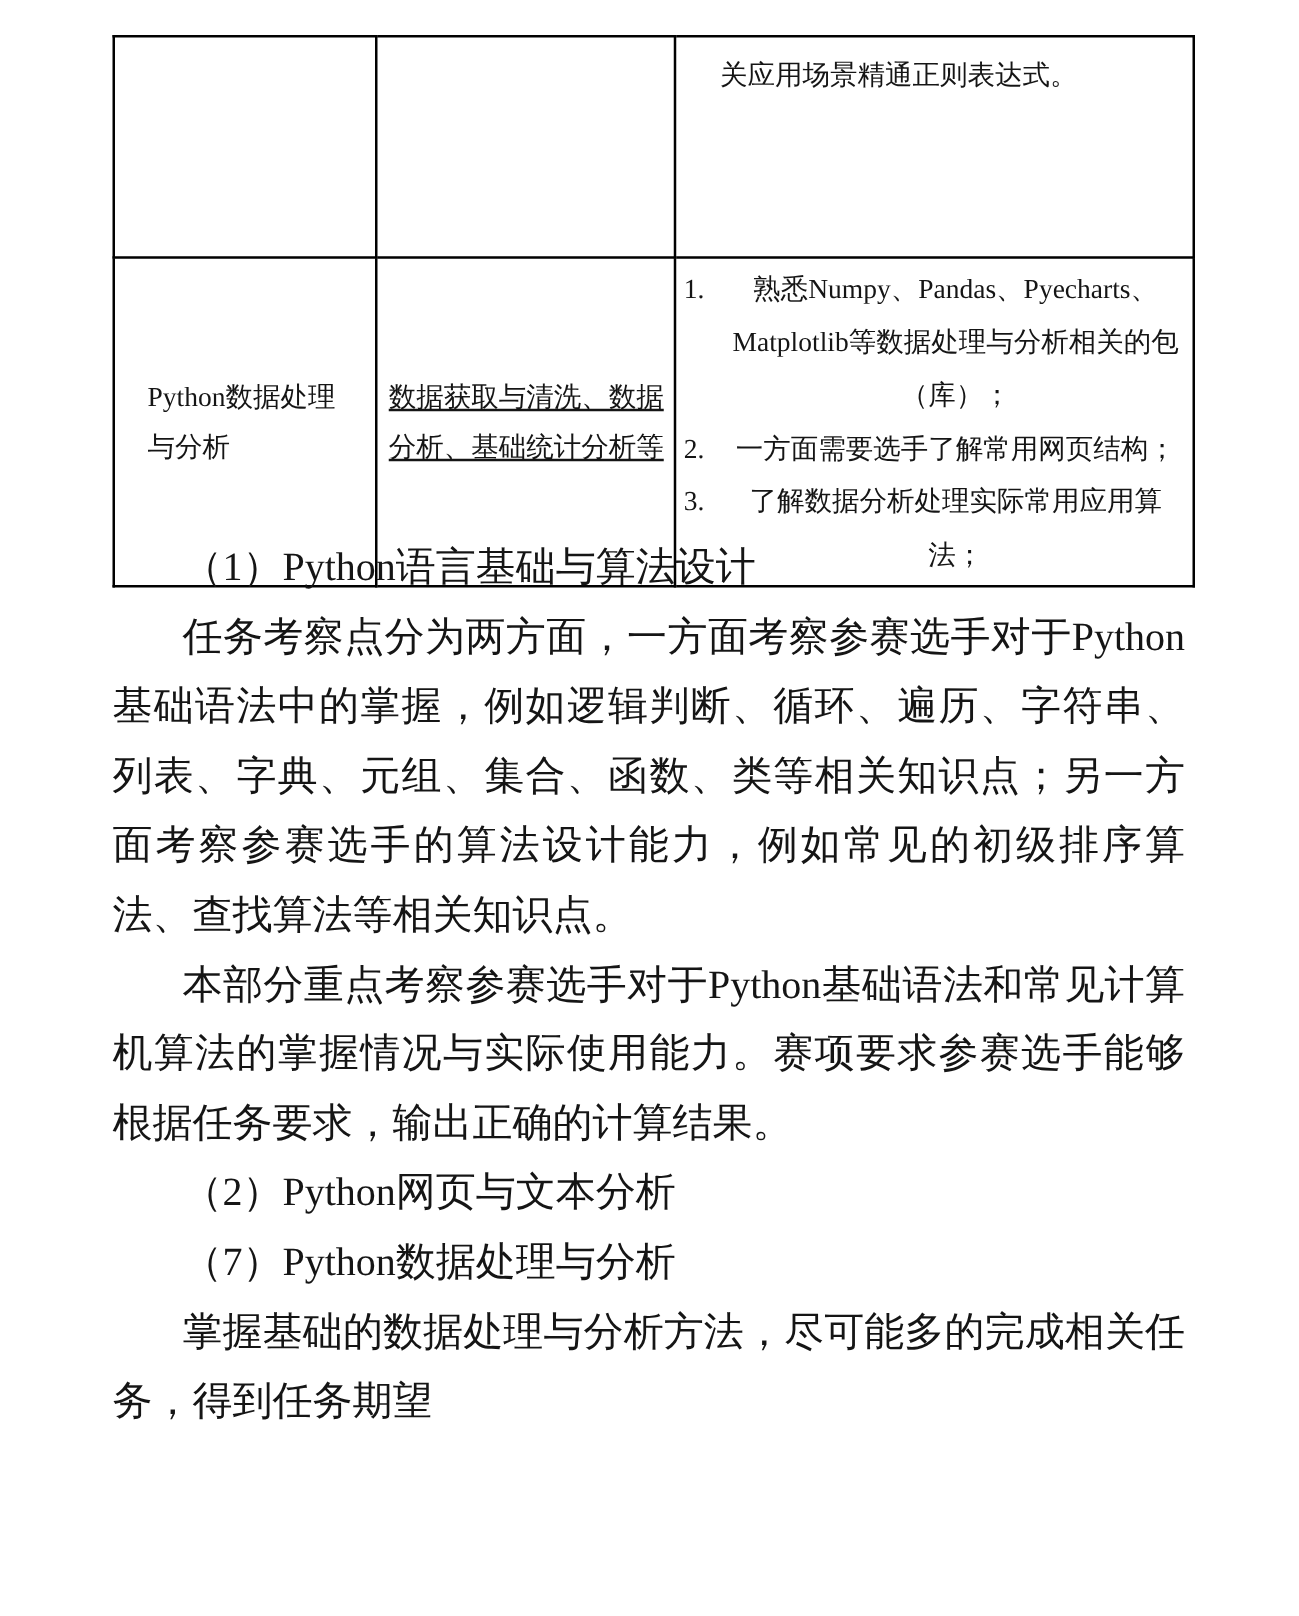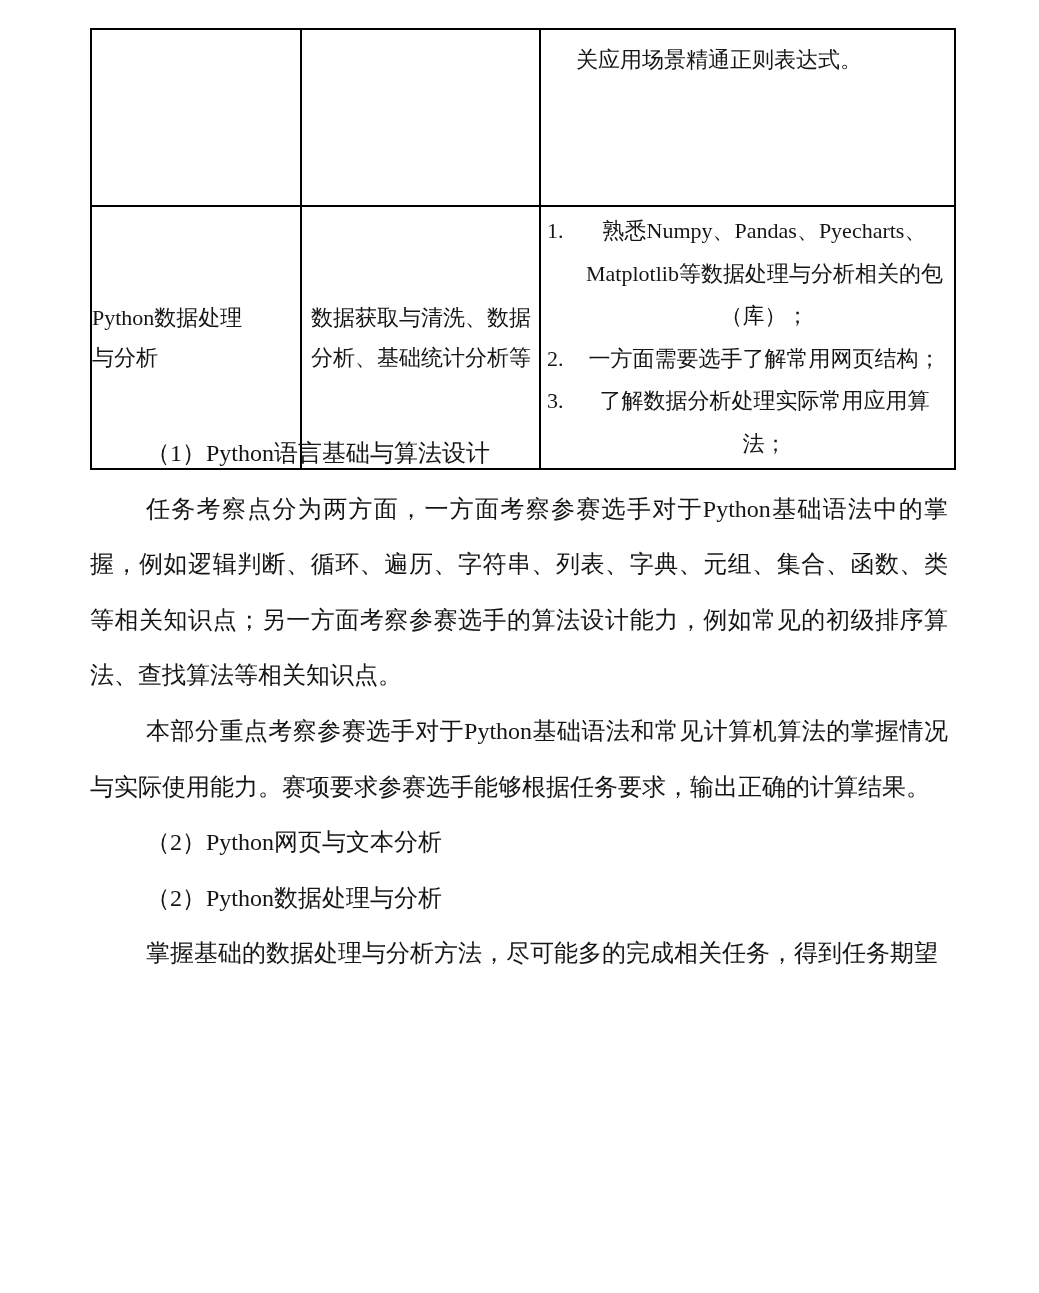--- a/index.html
+++ b/index.html
@@ -22,43 +22,43 @@
     border-collapse: collapse;
     table-layout: fixed;
   }
   table.skills td {
     border: 2px solid #000000;
     padding: 0;
     font-size: 22px;
     vertical-align: middle;
   }
   td.c1 { width: 208px; }
-  td.c2 { width: 237px; }
+  td.c2 { width: 237px; text-decoration: underline; }
   td.c3 { width: 413px; }
   tr.r1 td { height: 175px; }
   tr.r2 td { height: 209px; }
   .cont-text {
     padding: 10px 8px 0 35px;
     line-height: 40px;
     vertical-align: top;
   }
   tr.r1 td.c3 { vertical-align: top; }
-  .module-cell { line-height: 40px; }
+  .module-cell { padding-left: 26px; line-height: 40px; }
   .scope-cell  { padding-left: 9px; padding-right: 4px; line-height: 40px; }
   .req-cell    { padding: 3px 4px 3px 6px; }
   .oli   { display: flex; align-items: flex-start; }
   .onum  { flex: none; width: 32px; line-height: 42.5px; }
   .otext { flex: 1; line-height: 42.5px; text-align: center; }
   
   .bodytext {
     position: absolute;
     left: 90px;
     top: 426px;
     width: 858px;
-    font-size: 24px;
+    font-size: 32px;
     line-height: 55.6px;
   }
   .bodytext p {
     margin: 0;
     text-indent: 56px;
   }
   .bodytext p.jpara {
     text-align: justify;
     text-justify: inter-ideograph;
   }
@@ -108,17 +108,17 @@
       </td>
     </tr>
   </tbody>
     </table>
 
   <div class="bodytext">
     <p>（1）Python语言基础与算法设计</p>
     <p class="jpara">任务考察点分为两方面，一方面考察参赛选手对于Python基础语法中的掌握，例如逻辑判断、循环、遍历、字符串、列表、字典、元组、集合、函数、类等相关知识点；另一方面考察参赛选手的算法设计能力，例如常见的初级排序算法、查找算法等相关知识点。</p>
     <p class="jpara">本部分重点考察参赛选手对于Python基础语法和常见计算机算法的掌握情况与实际使用能力。赛项要求参赛选手能够根据任务要求，输出正确的计算结果。</p>
     <p>（2）Python网页与文本分析</p>
-    <p>（2）Python数据处理与分析</p>
+    <p>（7）Python数据处理与分析</p>
     <p class="jpara">掌握基础的数据处理与分析方法，尽可能多的完成相关任务，得到任务期望</p>
   </div>
 
 </div>
 
 </body></html>

